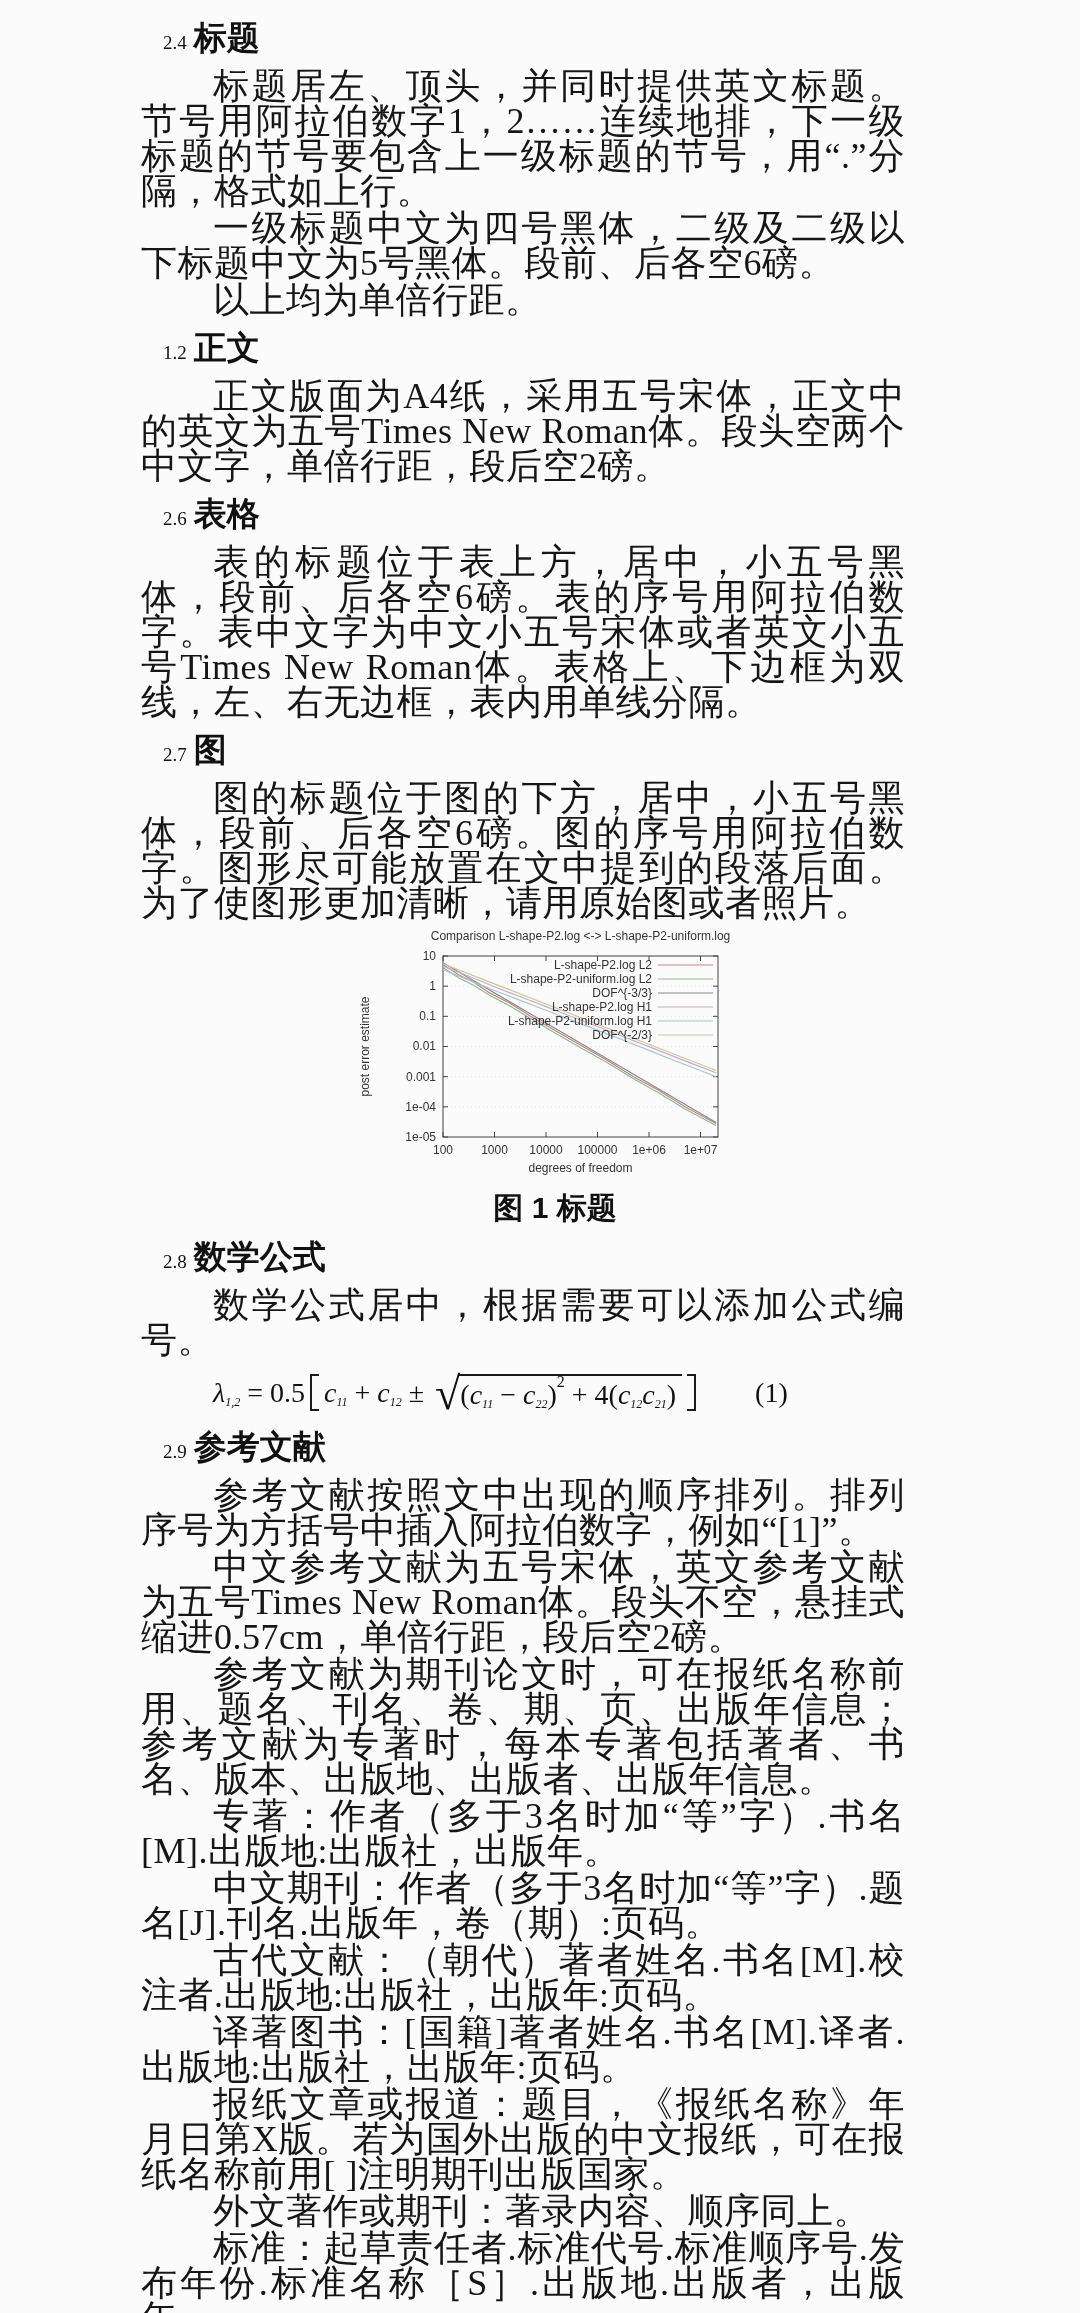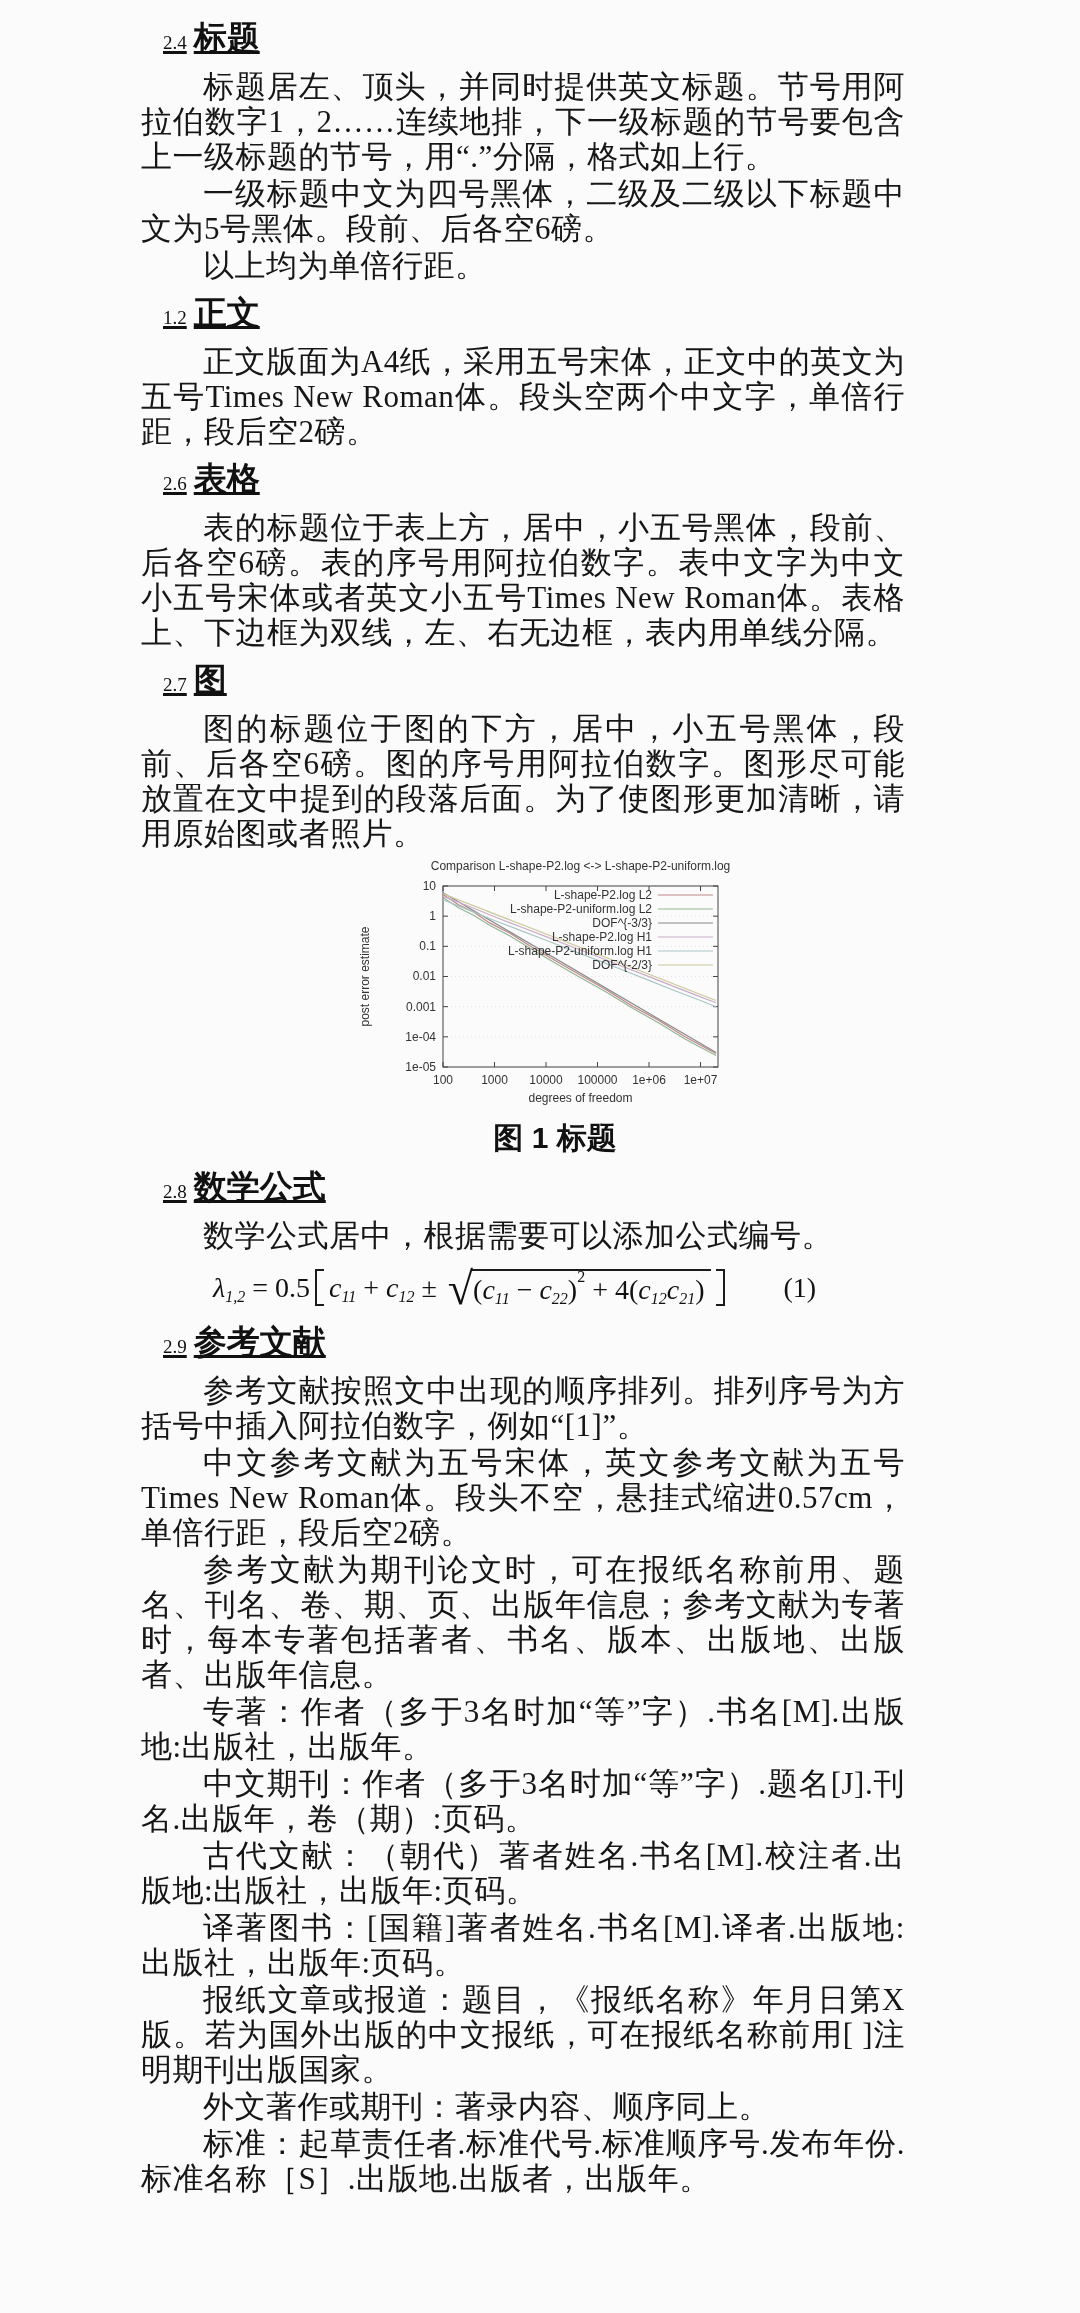--- a/index.html
+++ b/index.html
@@ -5,50 +5,50 @@
   html,body{margin:0;padding:0;}
   body{
     width:1080px;height:2313px;overflow:hidden;
     background:#fbfbfb;color:#161616;
     font-family:"Liberation Serif","DejaVu Serif",serif;
   }
   .content{margin-left:141px;width:764px;padding-top:8px;}
   .sec-heading{
     margin:10px 0 6px 22px;
     font-family:"Liberation Sans","DejaVu Sans",sans-serif;
-    font-weight:700;font-size:33px;line-height:40px;color:#111;text-decoration:underline;
+    font-weight:700;font-size:33px;line-height:40px;color:#111;
   }
   .sec-heading .sec-num{
     font-family:"Liberation Serif","DejaVu Serif",serif;
     font-weight:400;font-size:19px;margin-right:7px;
   }
   .sec-heading.mt-lg{margin-top:16px;}
   p.body-p{
     margin:0 0 2px 0;
-    font-size:31px;line-height:35px;
+    font-size:36px;line-height:35px;
     text-align:justify;text-indent:2em;
     letter-spacing:0.5px;
   }
   
   .figure-block{margin:6px 0 0 214px;width:400px;}
   .figure-block svg{display:block;background:#fbfbfb;}
   .figure-caption{
     margin:10px 0 6px 214px;width:400px;text-align:center;
     font-family:"Liberation Sans","DejaVu Sans",sans-serif;
     font-weight:700;font-size:30px;line-height:38px;color:#111;
   }
   
   .formula-row{
     display:flex;align-items:center;
     margin:16px 0 16px 72px;
     font-size:28px;font-style:italic;color:#111;
     font-family:"Liberation Serif","DejaVu Serif",serif;
   }
   .formula-row .up{font-style:normal;white-space:pre;}
-  .formula-row sub{font-size:16px;position:relative;top:9px;line-height:1;font-style:italic;}
+  .formula-row sub{font-size:12px;position:relative;top:9px;line-height:1;font-style:italic;}
   .formula-row sup{font-size:16px;position:relative;top:-13px;line-height:1;font-style:normal;}
   .brk{width:7px;align-self:stretch;margin:0 5px;}
   .lbrk{border:2px solid #1b1b1b;border-right:none;}
   .rbrk{border:2px solid #1b1b1b;border-left:none;}
   .radsign{font-style:normal;font-size:46px;line-height:.8;transform:translateY(2px);margin-left:4px;}
   .radicand{border-top:2px solid #1b1b1b;padding:3px 6px 0 2px;display:flex;align-items:center;margin-left:-2px;}
   .eqnum{margin-left:54px;font-style:normal;}
 </style>
 </head>
 <body>

